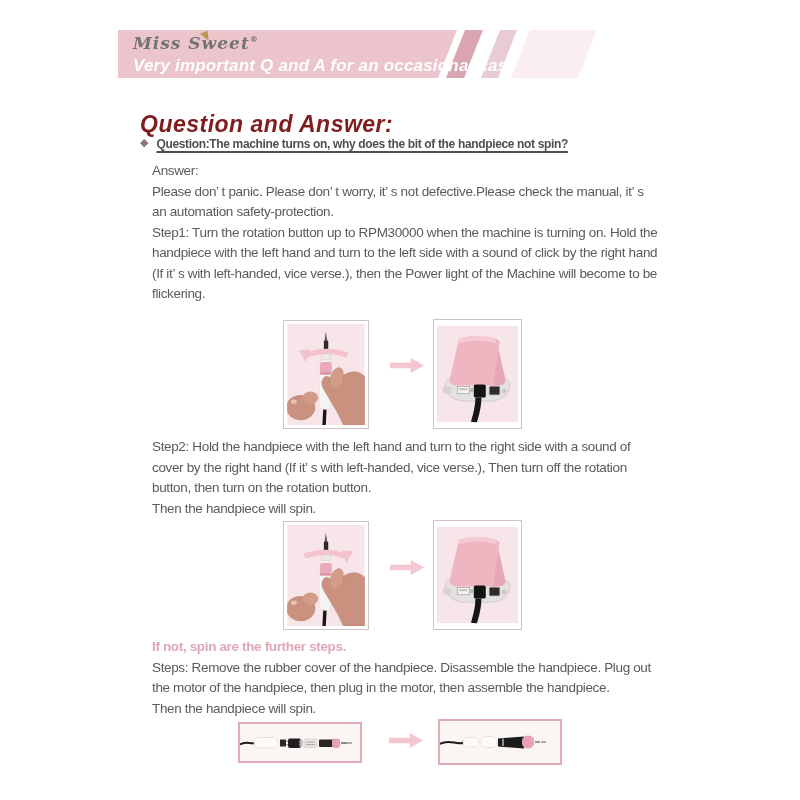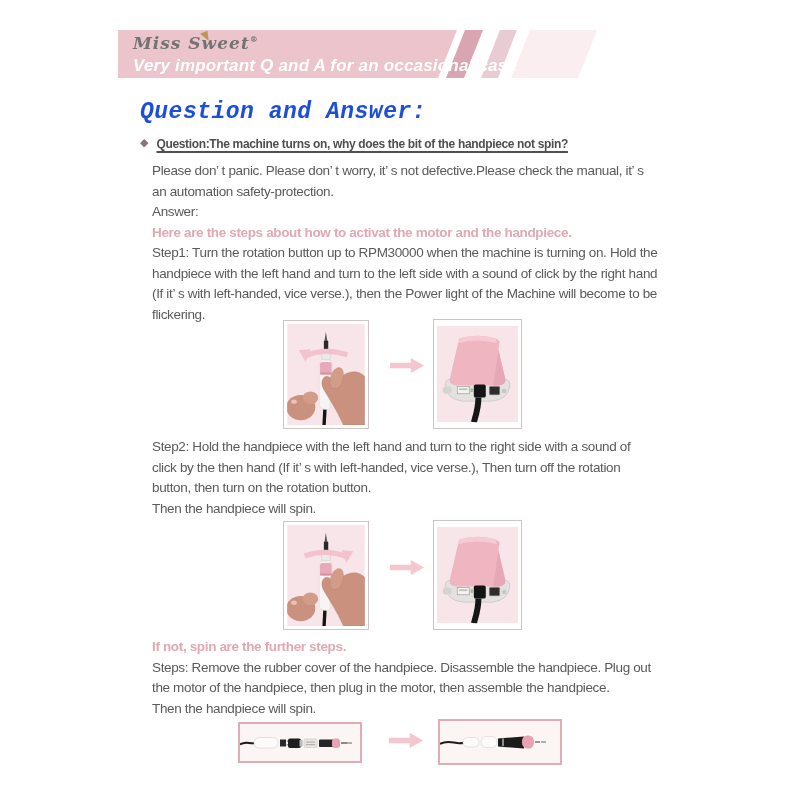--- a/index.html
+++ b/index.html
@@ -20,22 +20,22 @@
     position:absolute;left:68px;top:-2px;width:0;height:0;
     border-left:4px solid transparent;border-right:7px solid transparent;
     border-bottom:7px solid #bd9752;transform:rotate(38deg);
   }
   .tagline{
     position:absolute;left:15px;top:26px;color:#ffffff;
     font-weight:bold;font-style:italic;font-size:17px;letter-spacing:0.2px;
   }
   
   .qa-heading{
-    position:absolute;left:140px;top:99px;
-    color:#1d4ed8;font-size:23px;font-weight:bold;font-style:italic;letter-spacing:0.5px;font-family:Liberation Mono, monospace;
+    position:absolute;left:140px;top:111px;
+    color:#7f1d1d;font-size:23px;font-weight:bold;font-style:italic;letter-spacing:0.5px;
   }
   .question-row{position:absolute;left:140px;top:134px;width:520px;color:#4f4f4f;}
   .diamond{
     display:inline-block;color:#8d737c;font-size:11px;vertical-align:2px;margin-right:8px;
   }
   .question-text{
     font-size:12px;font-weight:bold;letter-spacing:-0.35px;
     text-decoration:underline;text-underline-offset:3px;text-decoration-thickness:1.5px;
   }
   .textblock{
@@ -155,23 +155,22 @@
     <div class="tagline">Very important Q and A for an occasional case</div>
   </div>
 
   <div class="qa-heading">Question and Answer:</div>
 
   <div class="question-row">
     <span class="diamond">◆</span><span class="question-text">Question:The machine turns on, why does the bit of the handpiece not spin?</span>
   </div>
 
   <div id="answer-block" class="textblock">
+    <p>Answer:</p>
     <p>Please don’ t panic. Please don’ t worry, it’ s not defective.Please check the manual, it’ s an automation safety-protection.</p>
-    <p>Answer:</p>
-    <p class="pinkbold">Here are the steps about how to activat the motor and the handpiece.</p>
     <p>Step1: Turn the rotation button up to RPM30000 when the machine is turning on. Hold the handpiece with the left hand and turn to the left side with a sound of click by the right hand (If it’ s with left-handed, vice verse.), then the Power light of the Machine will become to be flickering.</p>
   </div>
 
   <div id="hand-photo-1" class="photo">
     <svg width="78" height="101" viewBox="0 0 80 104">
       <use href="#sym-hand"></use>
       <use href="#sym-ribbon"></use>
     </svg>
   </div>
   <div id="arrow-1" class="arrow">
@@ -179,21 +178,21 @@
         <use href="#sym-arrow"></use>
       </svg>
   </div>
   <div id="machine-photo-1" class="photo">
     <svg width="81" height="102" viewBox="0 0 88 105">
       <use href="#sym-machine"></use>
     </svg>
   </div>
 
   <div id="step2-block" class="textblock">
-    <p>Step2: Hold the handpiece with the left hand and turn to the right side with a sound of click by the then hand (If it’ s with left-handed, vice verse.), Then turn off the rotation button, then turn on the rotation button.</p>
+    <p>Step2: Hold the handpiece with the left hand and turn to the right side with a sound of cover by the right hand (If it’ s with left-handed, vice verse.), Then turn off the rotation button, then turn on the rotation button.</p>
     <p>Then the handpiece will spin.</p>
   </div>
 
   <div id="hand-photo-2" class="photo">
     <svg width="78" height="101" viewBox="0 0 80 104">
       <use href="#sym-hand"></use>
       <g transform="translate(80,0) scale(-1,1)">
         <use href="#sym-ribbon"></use>
       </g>
     </svg>

